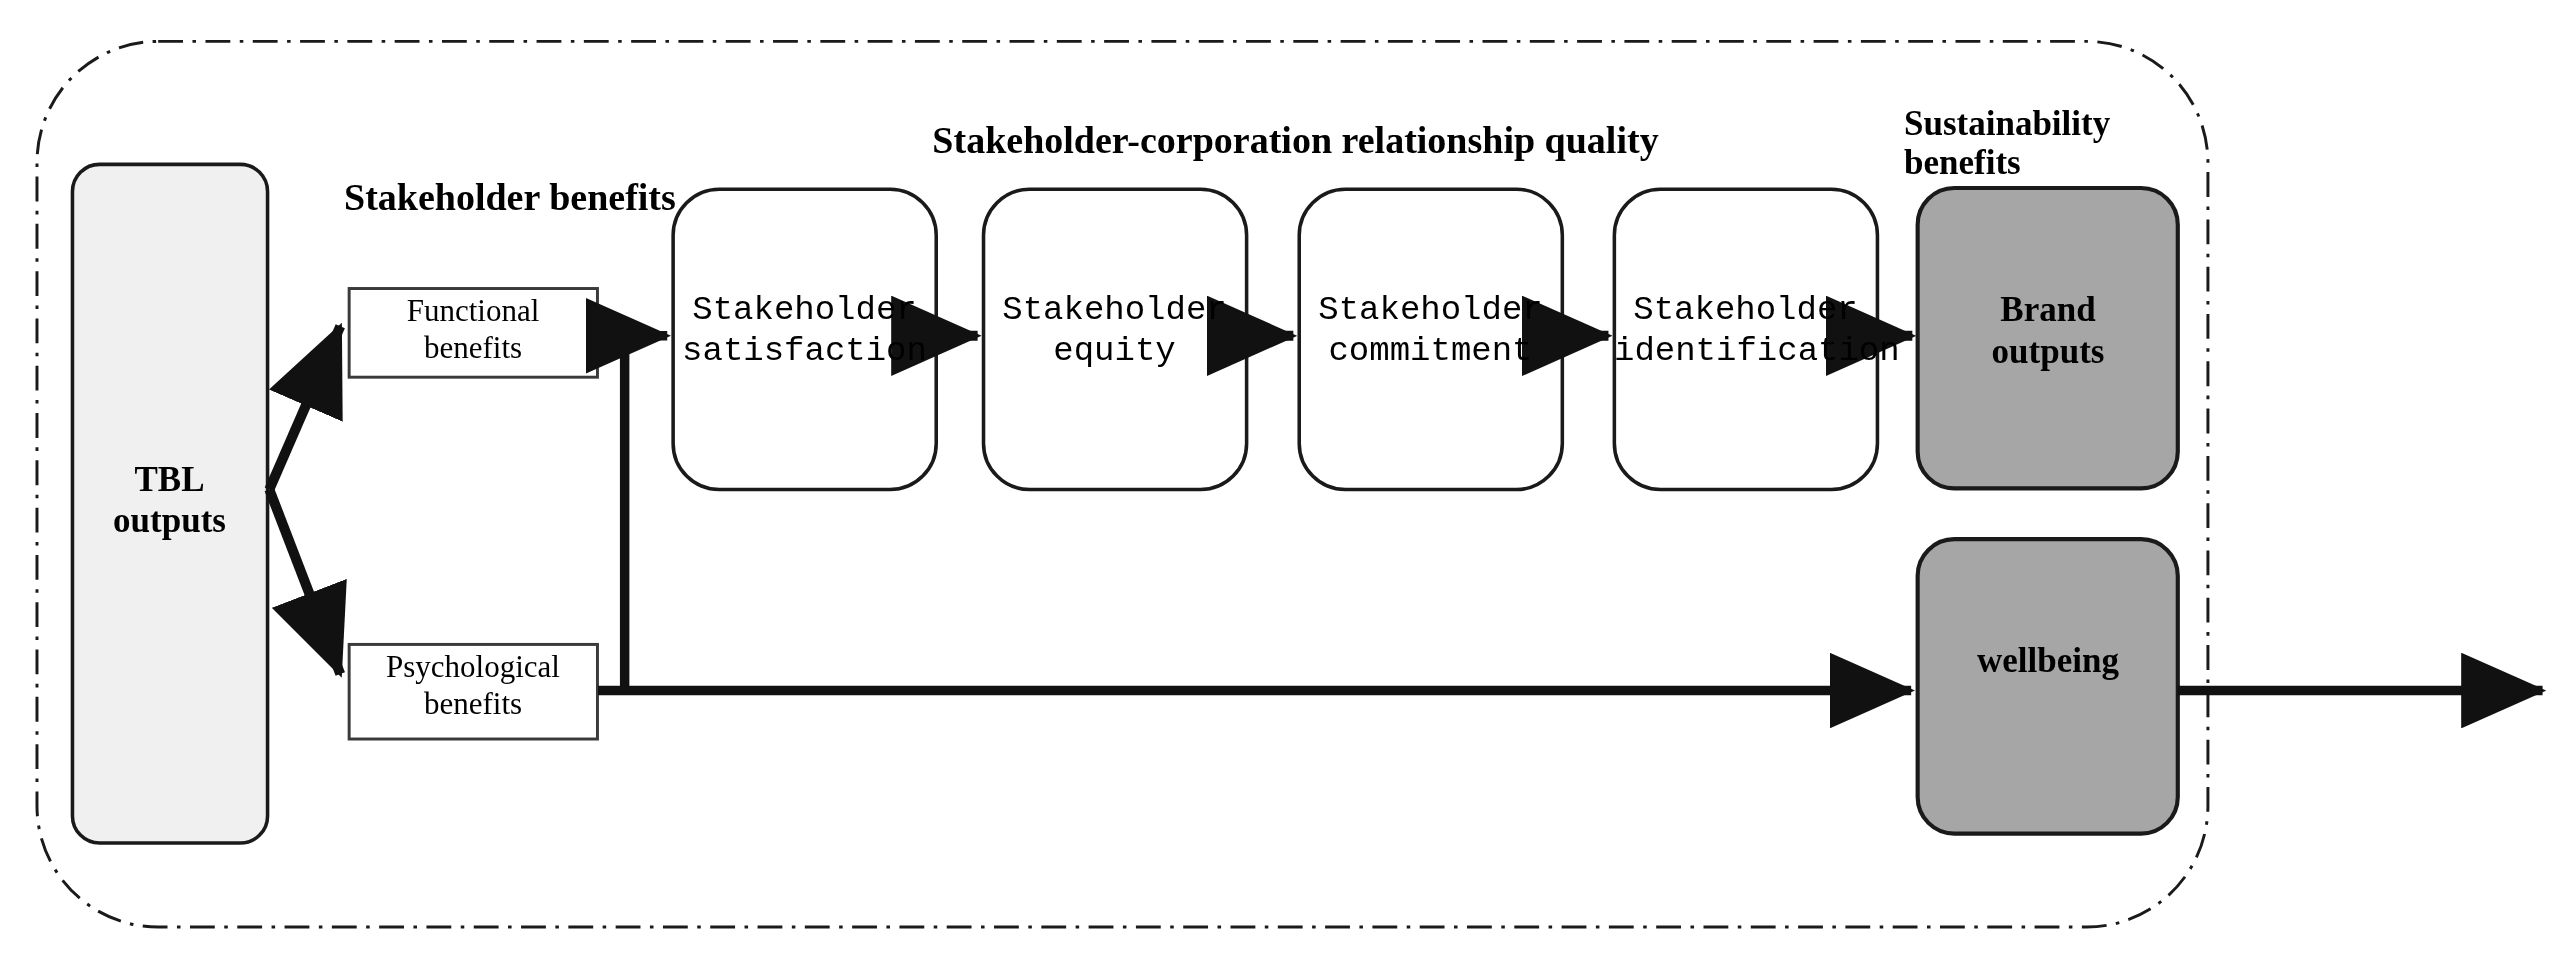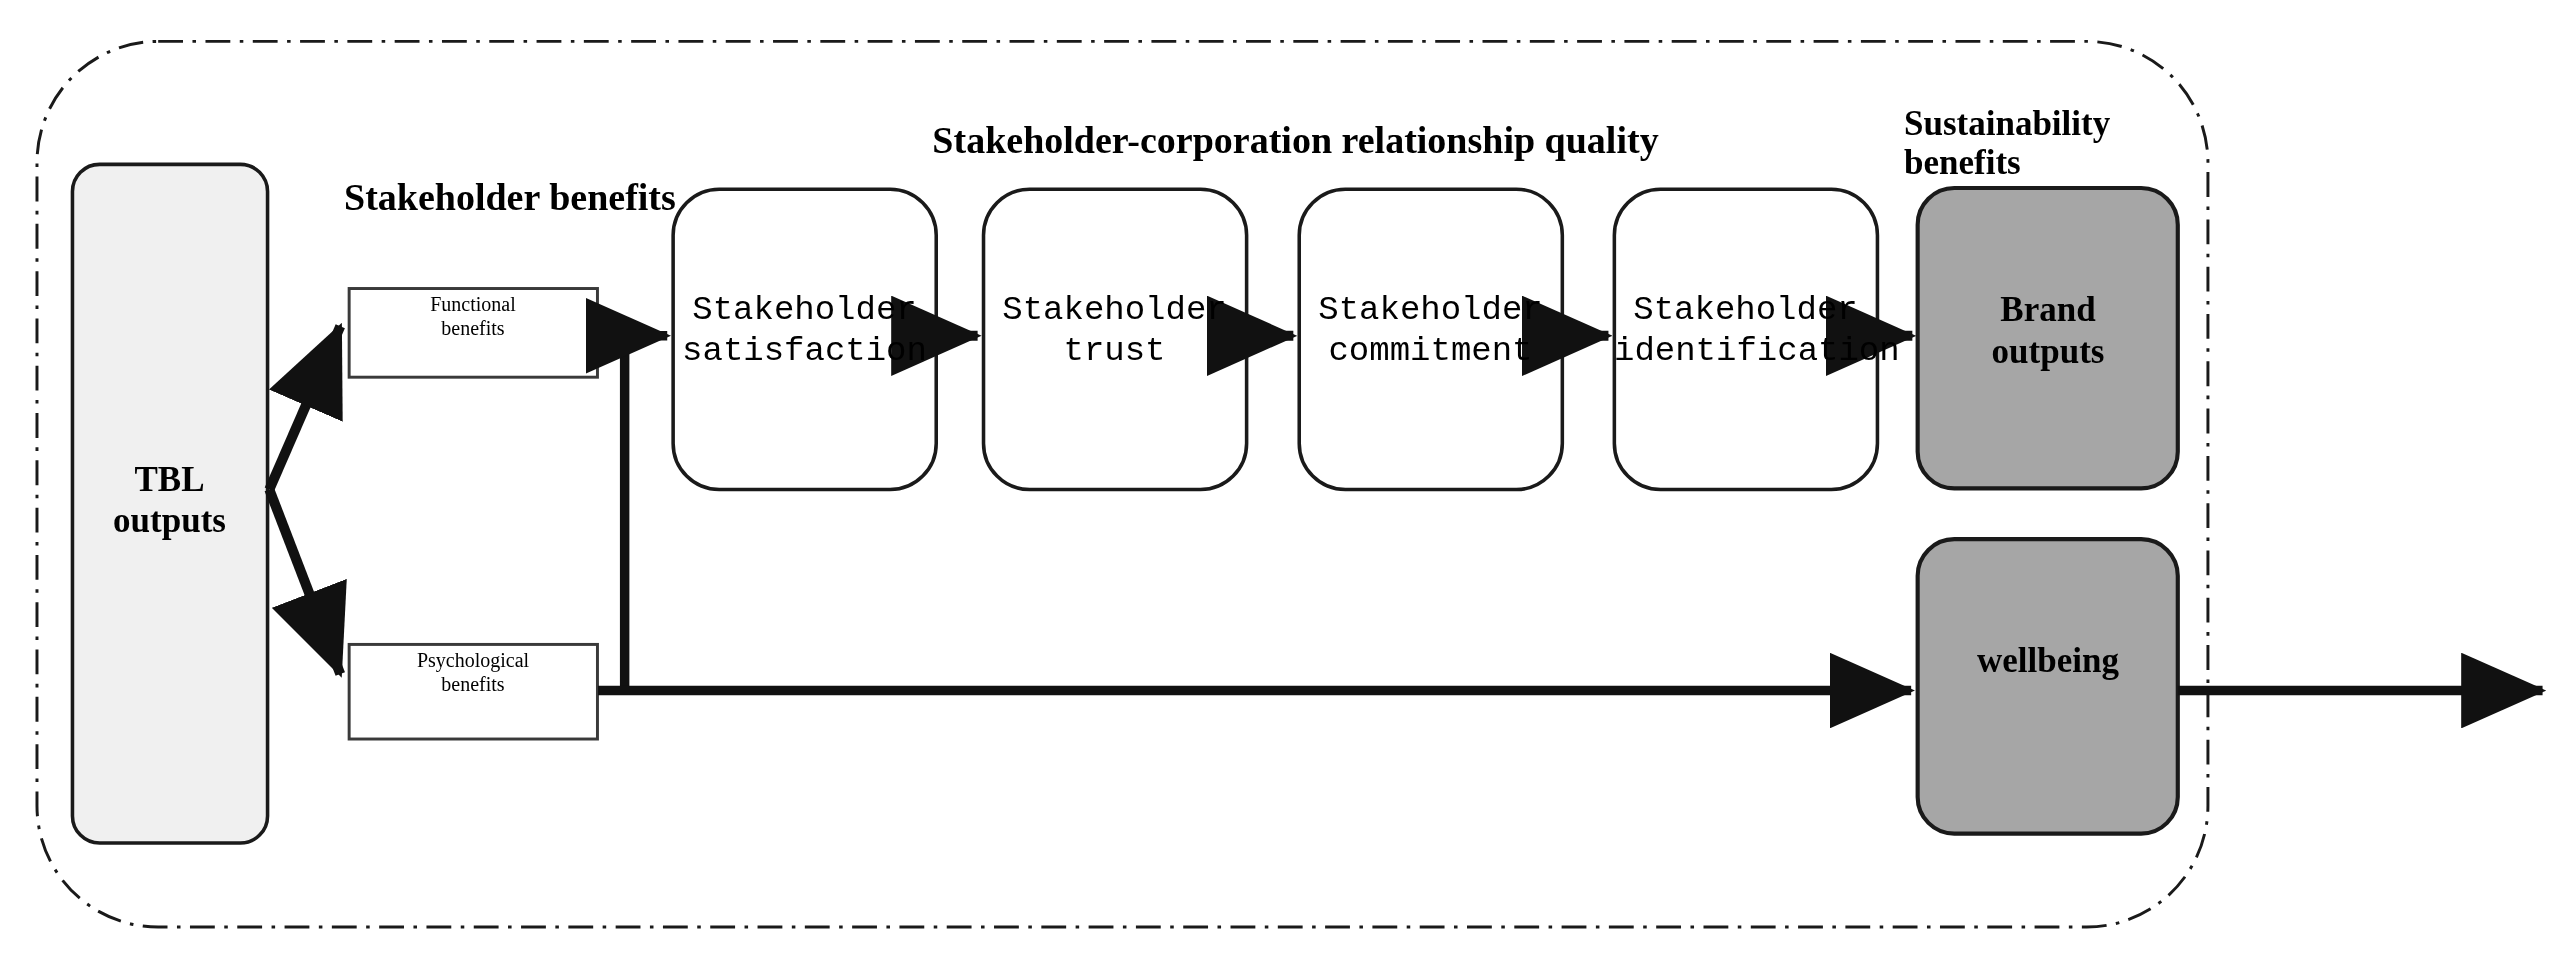--- a/index.html
+++ b/index.html
@@ -29,21 +29,21 @@
     font-family: "Liberation Serif", "DejaVu Serif", serif;
     font-weight: bold;
     fill: #0d0d0d;
   }
   .rq-label {
     font-size: 34px;
     font-weight: normal;
     font-family: Liberation Mono, monospace;
   }
   .benefit-label {
-    font-size: 20px;
+    font-size: 31px;
     font-weight: normal;
   }
   .outcome-label {
     font-size: 35px;
     font-weight: bold;
   }
   .source-label {
     font-size: 35px;
     font-weight: bold;
   }
@@ -129,21 +129,21 @@
     <div class="node-label benefit-label">benefits</div>
   </div>
 
   <div style="position:absolute; left:673px; top:290px; width:263px; text-align:center; line-height:1.2;">
     <div class="node-label rq-label">Stakeholder</div>
     <div class="node-label rq-label">satisfaction</div>
   </div>
 
   <div style="position:absolute; left:983px; top:290px; width:263px; text-align:center; line-height:1.2;">
     <div class="node-label rq-label">Stakeholder</div>
-    <div class="node-label rq-label">trust</div>
+    <div class="node-label rq-label">equity</div>
   </div>
 
   <div style="position:absolute; left:1299px; top:290px; width:263px; text-align:center; line-height:1.2;">
     <div class="node-label rq-label">Stakeholder</div>
     <div class="node-label rq-label">commitment</div>
   </div>
 
   <div style="position:absolute; left:1614px; top:290px; width:263px; text-align:center; line-height:1.2;">
     <div class="node-label rq-label">Stakeholder</div>
     <div class="node-label rq-label">identification</div>

